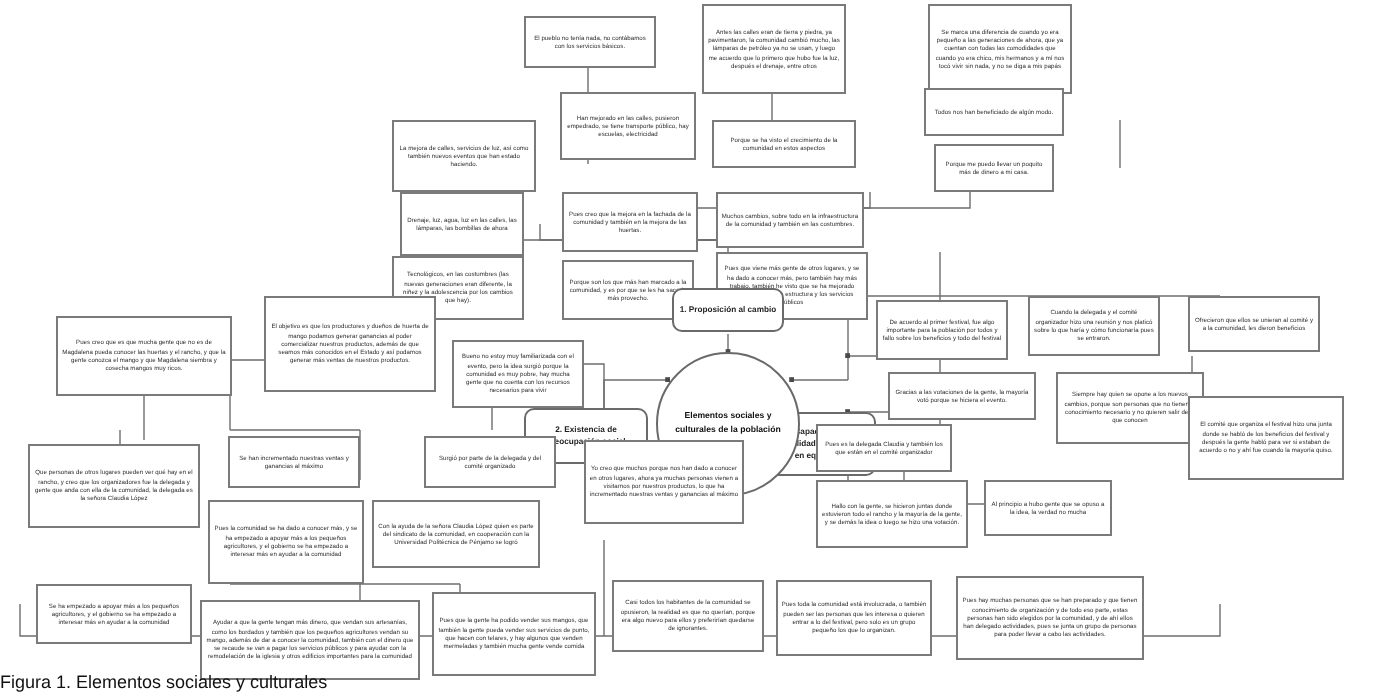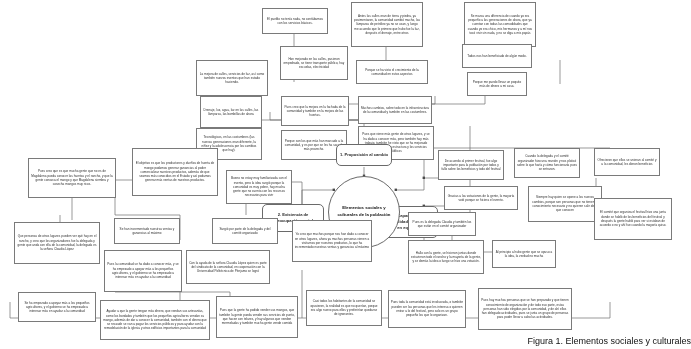--- a/index.html
+++ b/index.html
@@ -83,21 +83,21 @@
     justify-content:center;
     padding:4px;
   }
 
   
   #caption{
     position:absolute;
     left:0;
     top:336px;
     width:691px;
-    text-align:right;
+    text-align:left;
     font-size:9px;
     color:#111111;
     white-space:nowrap;
   }
 </style>
 </head>
 <body>
 
 <div id="canvas">
 

